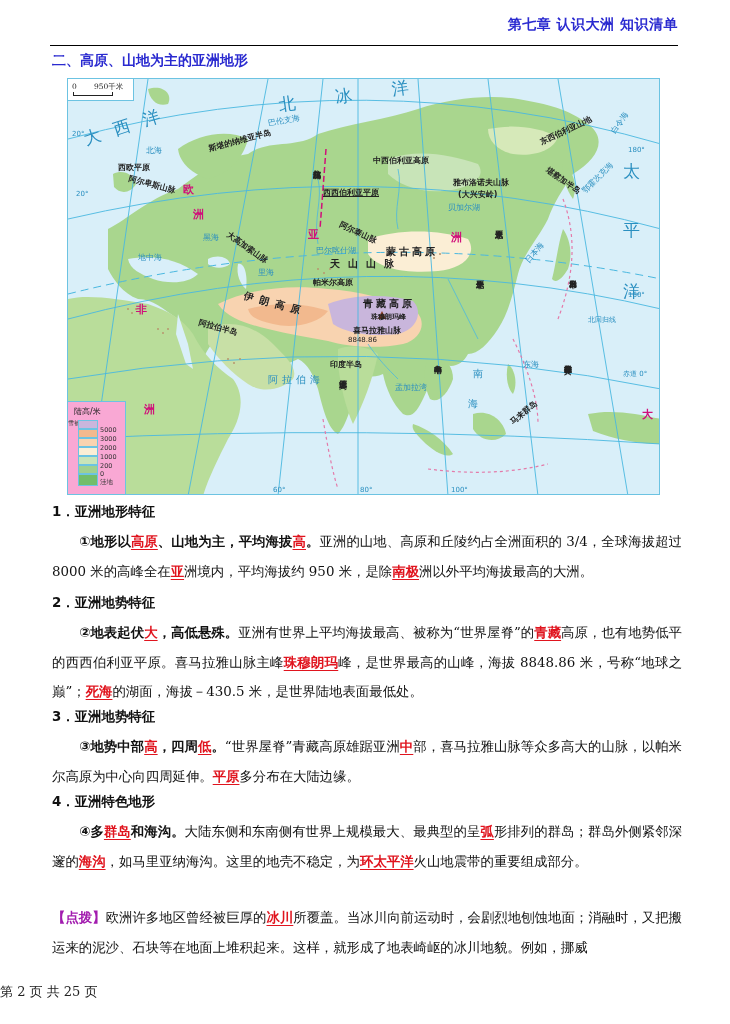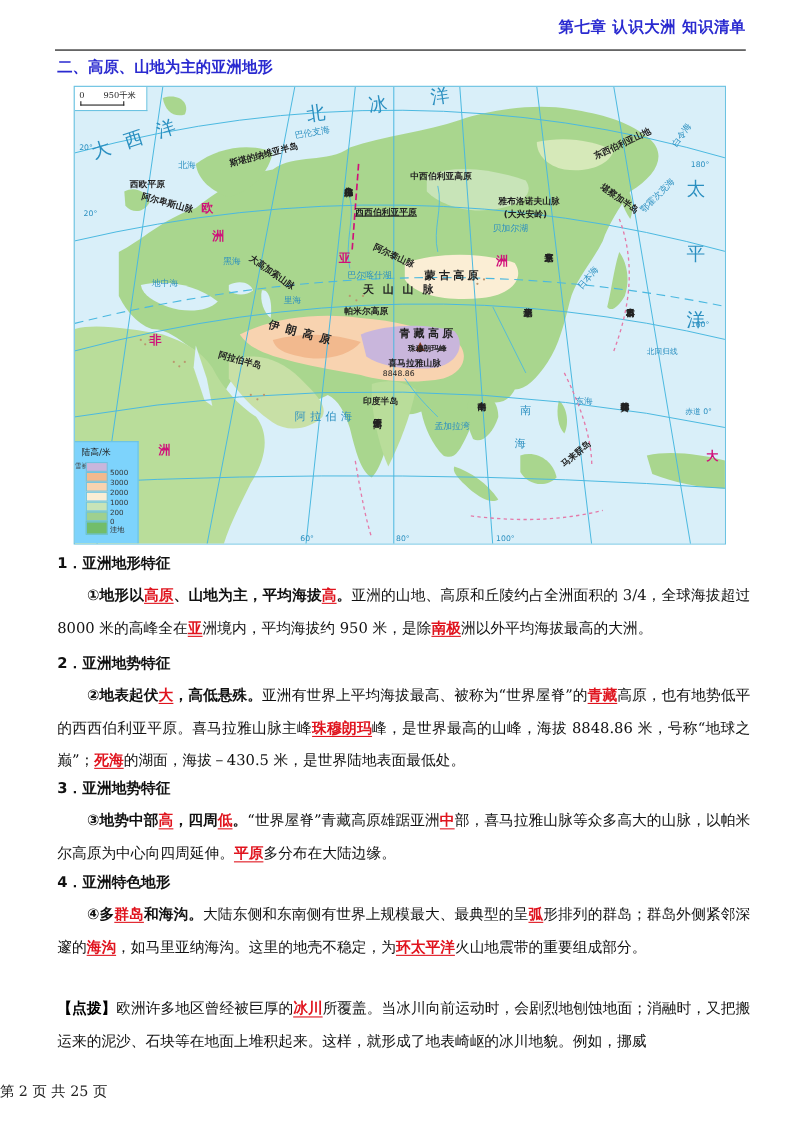--- a/index.html
+++ b/index.html
@@ -42,34 +42,34 @@
     background: #fff; border-right: 1px solid #6cc3e2; border-bottom: 1px solid #6cc3e2;
     font-family: "DejaVu Serif", serif; font-size: 7.5px; color: #222;
   }
   .scale .z { position: absolute; left: 4px; top: 3px; }
   .scale .d { position: absolute; left: 26px; top: 3px; }
   .scale .bar { position: absolute; left: 5px; top: 13px; width: 40px; height: 4px;
     border: 1px solid #222; border-top: none; }
 
   .legend {
     position: absolute; left: 0; bottom: 0; width: 58px; height: 93px;
-    background: #7dd3fc; border-top: 1px solid #6cc3e2; border-right: 1px solid #6cc3e2;
+    background: #f9a8d4; border-top: 1px solid #6cc3e2; border-right: 1px solid #6cc3e2;
     font-family: "DejaVu Sans", "Liberation Sans", sans-serif;
   }
   .legend .lt { position: absolute; left: 6px; top: 4px; font-size: 8px; color: #222; }
   .legend .snow { position: absolute; left: 0px; top: 17px; font-size: 6px; color: #444; }
   .legend .sw { position: absolute; left: 10px; width: 20px; height: 9px; border: 0.5px solid #6cc3e2; }
   .legend .lv { position: absolute; left: 32px; font-size: 6.5px; color: #333; }
   .h { position: absolute; left: 52px; font-weight: bold; font-size: 13.4px; color: #111;
        font-family: "DejaVu Sans", "Liberation Sans", sans-serif; }
   .p { position: absolute; left: 52px; width: 630px; font-size: 13.4px; line-height: 29.5px;
        text-align: justify; }
   .p .lead { font-weight: bold; color: #111; font-family: "DejaVu Sans", "Liberation Sans", sans-serif; }
   .kw { color: #e0141e; font-weight: bold; text-decoration: underline; text-underline-offset: 3px; }
-  .tag { color: #000000; font-weight: bold; font-family: "DejaVu Sans", "Liberation Sans", sans-serif; }
+  .tag { color: #a21caf; font-weight: bold; font-family: "DejaVu Sans", "Liberation Sans", sans-serif; }
   .indent { display: inline-block; width: 27px; }
 
   .footer { position: absolute; left: 0; right: 0; top: 983px; font-size: 13px; color: #222; }
 </style>
 </head>
 <body>
 
 <div class="page-header">
   <div class="title">第七章  认识大洲  知识清单</div>
 </div>
@@ -187,21 +187,21 @@
   <span class="lbl ocean vert" style="left:555px;top:70px;letter-spacing:60px;">太平洋</span>
 
   <span class="lbl cont" style="left:115px;top:105px;">欧</span>
   <span class="lbl cont" style="left:125px;top:130px;">洲</span>
   <span class="lbl cont" style="left:240px;top:150px;">亚</span>
   <span class="lbl cont" style="left:383px;top:153px;">洲</span>
   <span class="lbl cont" style="left:68px;top:225px;">非</span>
   <span class="lbl cont" style="left:76px;top:325px;">洲</span>
   <span class="lbl cont" style="left:574px;top:330px;">大</span>
 
-  <span class="lbl sea" style="left:78px;top:68px;margin-left:16px;">北海</span>
+  <span class="lbl sea" style="left:78px;top:68px;">北海</span>
   <span class="lbl sea" style="left:200px;top:38px;transform:rotate(-10deg);">巴伦支海</span>
   <span class="lbl sea" style="left:135px;top:155px;">黑海</span>
   <span class="lbl sea" style="left:70px;top:175px;">地中海</span>
   <span class="lbl sea" style="left:190px;top:190px;">里海</span>
   <span class="lbl sea" style="left:200px;top:296px;font-size:10px;letter-spacing:4px;">阿拉伯海</span>
   <span class="lbl sea" style="left:327px;top:305px;">孟加拉湾</span>
   <span class="lbl sea" style="left:405px;top:290px;font-size:10px;">南</span>
   <span class="lbl sea" style="left:400px;top:320px;font-size:10px;">海</span>
   <span class="lbl sea" style="left:455px;top:282px;">东海</span>
   <span class="lbl sea" style="left:455px;top:170px;transform:rotate(-50deg);">日本海</span>

